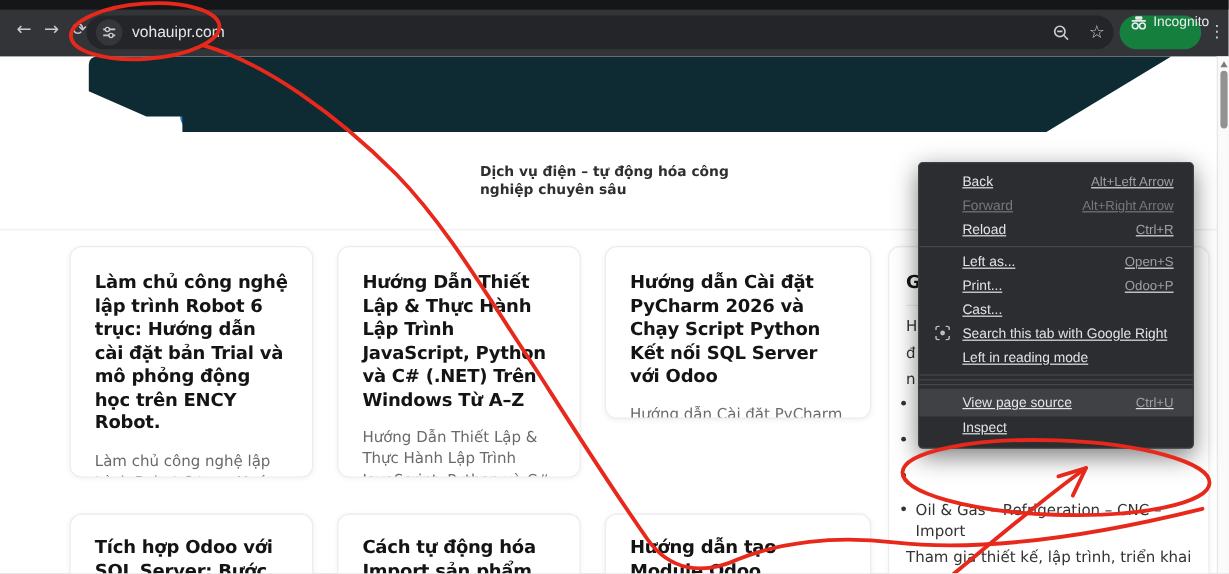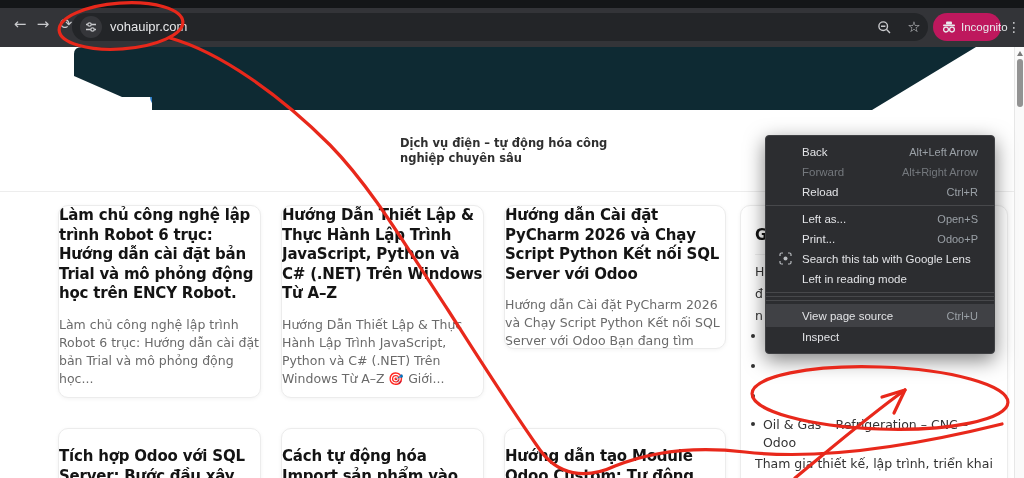--- a/index.html
+++ b/index.html
@@ -11,21 +11,21 @@
   .nav-ico{position:absolute;top:13px;width:22px;height:22px;color:#c9cacd;font-size:15px;
            line-height:22px;text-align:center;}
   .omnibox{position:absolute;left:72px;top:13px;width:856px;height:28px;border-radius:14px;
            background:#232528;display:flex;align-items:center;}
   .site-info{position:absolute;left:8px;top:3px;width:22px;height:22px;border-radius:50%;
              background:#35363a;display:flex;align-items:center;justify-content:center;}
   .url-text{position:absolute;left:38px;top:0;height:28px;line-height:28px;color:#e6e7e9;
             font-size:13px;font-family:"Liberation Sans",sans-serif;}
   .omni-right{position:absolute;top:0;height:28px;line-height:28px;color:#c9cacd;text-align:center;}
   .incog-pill{position:absolute;left:933px;top:13px;width:68px;height:28px;border-radius:14px;
-              background:#be185d;display:flex;align-items:center;z-index:11;}
+              background:#15803d;display:flex;align-items:flex-start;z-index:11;}
   .incog-label{color:#e8eaed;font-size:11.5px;margin-left:5px;font-family:"Liberation Sans",sans-serif;}
   .dots{position:absolute;left:1006px;top:13px;width:16px;height:28px;color:#c9cacd;
         font-size:14px;line-height:28px;text-align:center;}
   
   .scrollbar{position:absolute;left:1014px;top:47px;width:10px;height:431px;background:#fafafa;
              border-left:1px solid #e7e7e7;z-index:20;}
   .sb-up{position:absolute;left:2px;top:4px;width:0;height:0;border-left:3px solid transparent;
          border-right:3px solid transparent;border-bottom:5px solid #7a7a7a;}
   .sb-thumb{position:absolute;left:1.5px;top:12px;width:6px;height:48px;border-radius:3px;background:#929292;}
   
@@ -37,33 +37,33 @@
   .bluebar-label{position:absolute;left:26px;top:0;height:34px;line-height:34px;color:#ffffff;
                  font-size:11px;font-weight:bold;}
   .search-circle{position:absolute;left:676px;top:2px;width:30px;height:30px;border-radius:50%;
                  background:#ffffff;display:flex;align-items:center;justify-content:center;}
   .soc{position:absolute;top:55px;width:14px;height:14px;}
   .tagline{position:absolute;left:400px;top:136px;width:220px;color:#2f2f2f;
            font-size:11.5px;font-weight:600;line-height:15px;}
   .header-divider{position:absolute;left:0;top:191px;width:1024px;height:1px;background:#ededed;}
   
   .card{position:absolute;background:#ffffff;border:1px solid #ececec;border-radius:10px;
-        box-shadow:0 1px 4px rgba(0,0,0,.05);box-sizing:border-box;overflow:hidden;}
+        box-shadow:0 1px 4px rgba(0,0,0,.05);padding:20px;box-sizing:border-box;overflow:hidden;}
   .card-title{color:#141414;font-size:15px;font-weight:bold;line-height:19.5px;letter-spacing:-.2px;}
   .card-excerpt{margin-top:12px;color:#6a6a6a;font-size:12.5px;line-height:18px;}
   
   .sb-frag{position:absolute;color:#333333;font-size:12.5px;}
   .sb-bullet{position:absolute;left:10px;width:4px;height:4px;border-radius:50%;background:#333333;}
   
   .ctxmenu{position:absolute;left:765px;top:135px;width:230px;background:#2c2d30;
            border:1px solid #3f4043;border-radius:4px;box-shadow:0 6px 20px rgba(0,0,0,.5);
            padding:6px 0;box-sizing:border-box;z-index:30;
            font-family:"Liberation Sans",sans-serif;}
   .mi{position:relative;display:flex;align-items:center;height:20px;padding:0 16px 0 36px;
-      font-size:11.5px;color:#e2e3e6;}
+      font-size:11.5px;color:#e2e3e6;text-decoration:underline;}
   .mi .shortcut{margin-left:auto;color:#9aa0a6;font-size:11px;}
   .mi.disabled{color:#74787d;}
   .mi.disabled .shortcut{color:#74787d;}
   .mi.hl{background:#404145;height:23px;text-align:right;}
   .mi-icon{position:absolute;left:11px;width:17px;text-align:center;}
   .msep{height:1px;background:#47484b;margin:3px 0;}
   
   .annot{position:absolute;left:0;top:0;z-index:60;pointer-events:none;}
 </style>
 </head>
@@ -193,21 +193,21 @@
     <div class="sb-frag" style="left:14px;top:20px;font-size:15px;font-weight:bold;color:#141414;">G</div>
     <div style="position:absolute;left:14px;top:48px;width:240px;height:1px;background:#eeeeee;"></div>
     <div class="sb-frag" style="left:14px;top:58px;">H</div>
     <div class="sb-frag" style="left:14px;top:80px;">đ</div>
     <div class="sb-frag" style="left:14px;top:102px;">n</div>
     <div class="sb-bullet" style="top:128px;"></div>
     <div class="sb-bullet" style="top:158px;"></div>
     <div class="sb-bullet" style="top:188px;"></div>
     <div class="sb-bullet" style="top:216px;"></div>
     <div class="sb-frag" style="left:22px;top:209px;width:230px;line-height:20px;">Oil &amp; Gas – Refrigeration – CNC –</div>
-    <div class="sb-frag" style="left:22px;top:229px;">Odoo</div>
+    <div class="sb-frag" style="left:22px;top:229px;">Import</div>
     <div class="sb-frag" style="left:14px;top:250px;width:240px;">Tham gia thiết kế, lập trình, triển khai</div>
   </div>
 
   <div class="ctxmenu">
     <div class="mi">
       <span>Back</span>
       <span class="shortcut">Alt+Left Arrow</span>
     </div>
     <div class="mi disabled">
       <span>Forward</span>
@@ -218,29 +218,32 @@
       <span class="shortcut">Ctrl+R</span>
     </div>
     <div class="msep"></div>
     <div class="mi">
       <span>Left as...</span>
       <span class="shortcut">Open+S</span>
     </div>
     <div class="mi">
       <span>Print...</span>
       <span class="shortcut">Odoo+P</span>
+    </div>
+    <div class="mi">
+      <span>Cast...</span>
     </div>
     <div class="mi">
       <span class="mi-icon">
         <svg width="13" height="13" viewBox="0 0 13 13">
           <path d="M1 4V2.5A1.5 1.5 0 0 1 2.5 1H4M9 1h1.5A1.5 1.5 0 0 1 12 2.5V4M12 9v1.5a1.5 1.5 0 0 1-1.5 1.5H9M4 12H2.5A1.5 1.5 0 0 1 1 10.5V9" fill="none" stroke="#b9bcc0" stroke-width="1.2"></path>
           <circle cx="6.5" cy="6.5" r="2" fill="#b9bcc0"></circle>
         </svg>
       </span>
-      <span>Search this tab with Google Lens</span>
+      <span>Search this tab with Google Right</span>
     </div>
     <div class="mi">
       <span>Left in reading mode</span>
     </div>
     <div class="msep"></div>
     <div class="msep"></div>
     <div class="msep"></div>
     <div class="mi hl">
       <span>View page source</span>
       <span class="shortcut">Ctrl+U</span>

